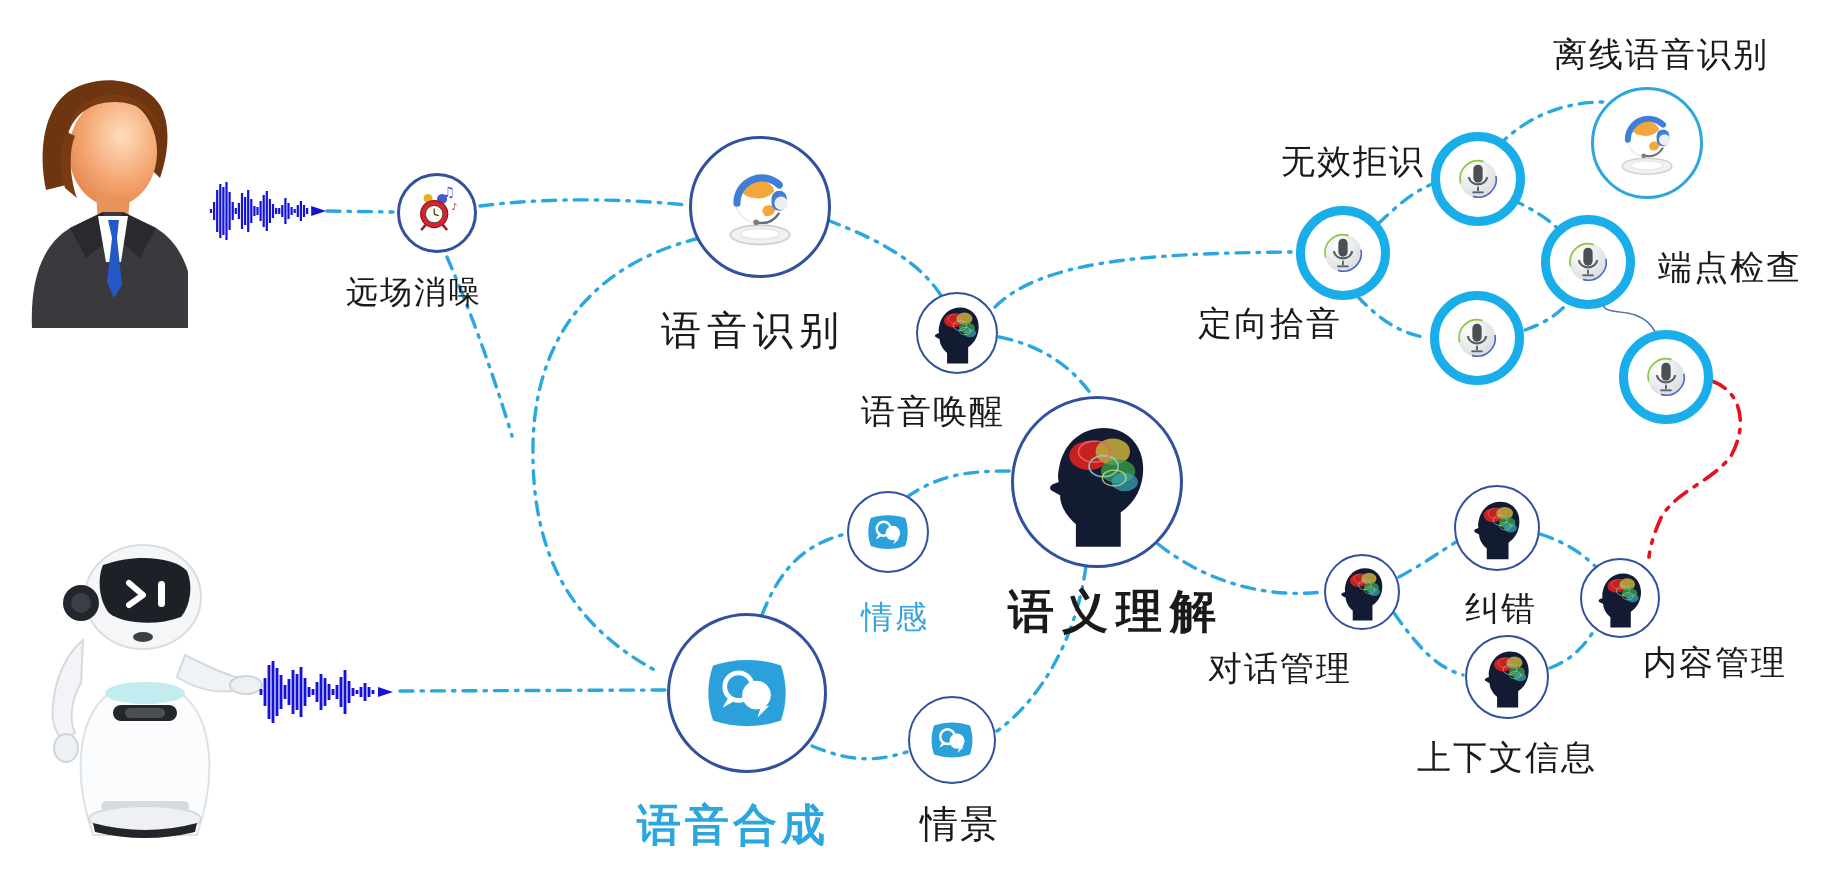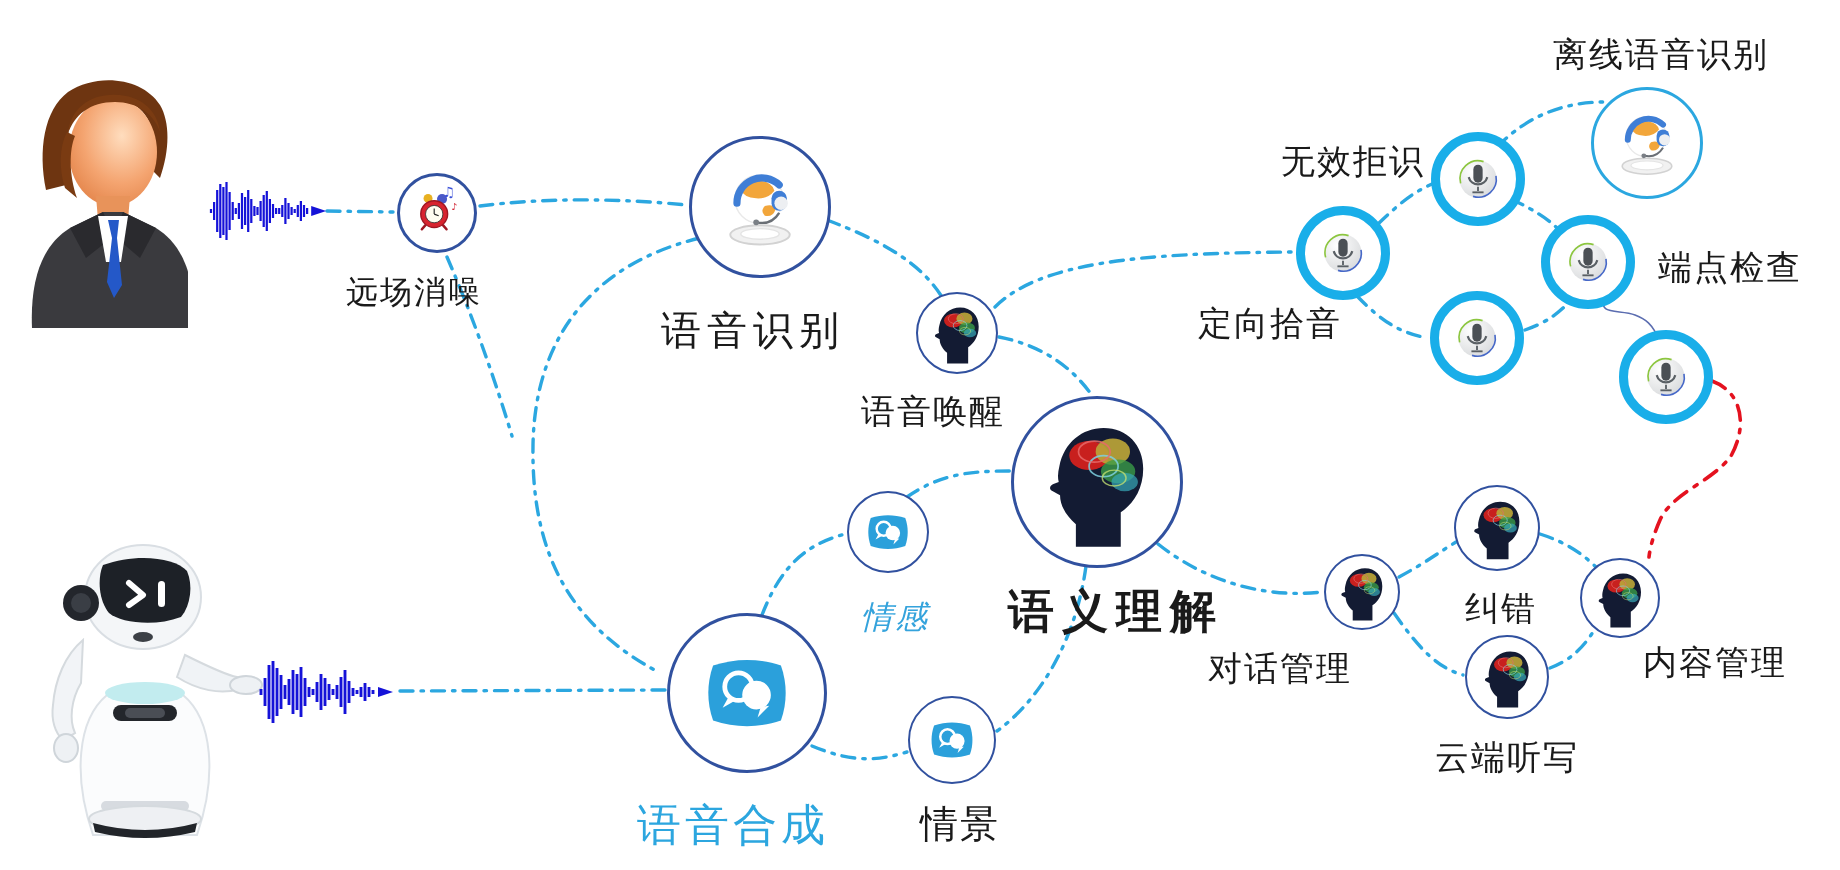--- a/index.html
+++ b/index.html
@@ -6,22 +6,22 @@
   #canvas{position:relative;width:1840px;height:870px;background:#ffffff;overflow:hidden;}
   #links{position:absolute;left:0;top:0;z-index:1;}
   .node{position:absolute;z-index:2;border-radius:50%;background:#ffffff;display:flex;align-items:center;justify-content:center;box-sizing:border-box;}
   .navy{border:3px solid #31519F;}
   .thin-navy{border:2.5px solid #31519F;}
   .cyan-thin{border:3px solid #2BA7E0;}
   .mic{border:9px solid #19AEE9;}
   .lbl{position:absolute;z-index:3;transform:translateX(-50%);white-space:nowrap;color:#1a1a1a;font-size:34px;letter-spacing:2px;}
   .lbl.big{font-size:40px;letter-spacing:6px;text-align:right;}
   .lbl.huge{font-size:46px;letter-spacing:8px;font-weight:bold;}
-  .lbl.blue{color:#35A3DC;font-style:italic;}
-  .lbl.brand{color:#2CA6DF;font-weight:normal;font-size:44px;letter-spacing:4px;}
+  .lbl.blue{color:#35A3DC;}
+  .lbl.brand{color:#2CA6DF;font-weight:bold;font-size:44px;letter-spacing:4px;}
   .art{position:absolute;z-index:2;}
 </style>
 </head>
 <body>
 
 <div id="canvas">
 
   <svg width="0" height="0" style="position:absolute" aria-hidden="true">
     <defs>
       <radialGradient id="gmic" cx="35%" cy="30%" r="80%">
@@ -330,15 +330,15 @@
   <div class="lbl blue" style="left:895px;top:596px;font-size:32px">情感</div>
   <div class="lbl brand" style="left:733px;top:796px">语音合成</div>
   <div class="lbl" style="left:960px;top:799px;font-size:38px">情景</div>
   <div class="lbl" style="left:1270px;top:301px">定向拾音</div>
   <div class="lbl" style="left:1353px;top:139px">无效拒识</div>
   <div class="lbl" style="left:1730px;top:245px">端点检查</div>
   <div class="lbl" style="left:1661px;top:32px">离线语音识别</div>
   <div class="lbl" style="left:1280px;top:646px">对话管理</div>
   <div class="lbl" style="left:1501px;top:586px">纠错</div>
   <div class="lbl" style="left:1715px;top:640px">内容管理</div>
-  <div class="lbl" style="left:1507px;top:735px">云端听写</div>
+  <div class="lbl" style="left:1507px;top:735px">上下文信息</div>
 
 </div>
 
 </body></html>

